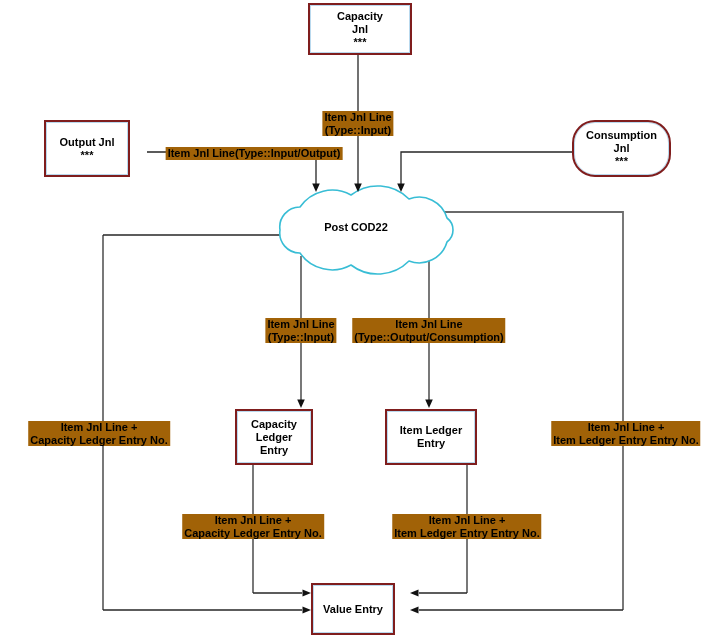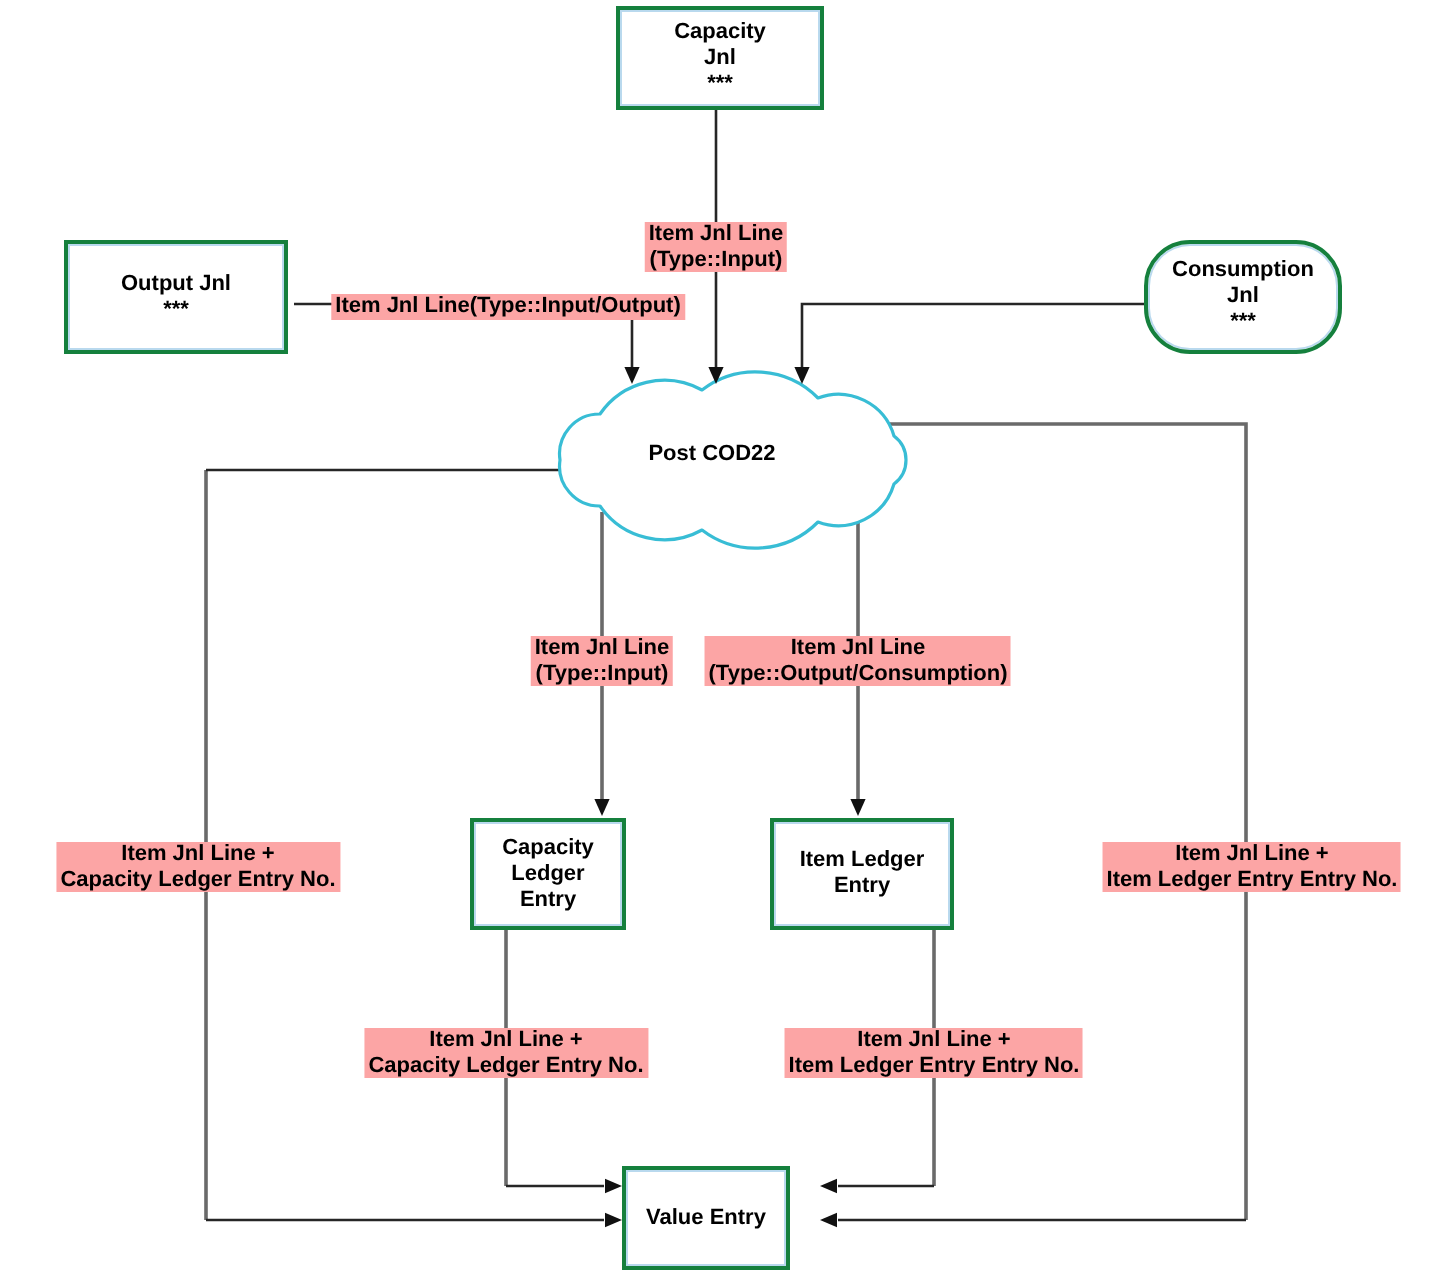--- a/index.html
+++ b/index.html
@@ -3,41 +3,41 @@
 <meta charset="utf-8">
 <style>
   html,body{margin:0;padding:0;background:#fff;}
   #canvas{
     position:relative;width:727px;height:641px;background:#ffffff;
     font-family:"Liberation Sans", sans-serif;color:#000;overflow:hidden;
   }
   #wires{position:absolute;left:0;top:0;width:727px;height:641px;}
   .node{
     position:absolute;background:#ffffff;
-    border:2px solid #15803d;
+    border:2px solid #7f1d1d;
     box-shadow:inset 0 0 0 1px #b9d9ee;
     display:flex;flex-direction:column;align-items:center;justify-content:center;
     font-size:11px;font-weight:bold;line-height:13px;text-align:center;
     box-sizing:border-box;
   }
   .node span{display:block;}
   .edge-label{
     position:absolute;transform:translateX(-50%);
-    background:#fca5a5;padding:0 2px;
+    background:#a16207;padding:0 2px;
     font-size:11px;font-weight:bold;line-height:12.5px;
     text-align:center;white-space:nowrap;
   }
   .edge-label span{display:block;}
   .cloud-label{
     position:absolute;transform:translateX(-50%);
     font-size:11px;font-weight:bold;white-space:nowrap;
   }
   
   #n-capacity-jnl        {left:308px;top:3px;  width:104px;height:52px;}
-  #n-output-jnl          {left:32px; top:120px;width:112px; height:57px;}
+  #n-output-jnl          {left:44px; top:120px;width:86px; height:57px;}
   #n-consumption-jnl     {left:572px;top:120px;width:99px; height:57px;border-radius:23px;}
   #n-capacity-ledger     {left:235px;top:409px;width:78px;height:56px;}
   #n-item-ledger         {left:385px;top:409px;width:92px; height:56px;}
   #n-value-entry         {left:311px;top:583px;width:84px; height:52px;}
   
   #l-capacity-to-cloud        {left:358px;top:111px;}
   #l-output-to-cloud          {left:254px;top:147px;}
   #l-consumption-to-cloud     {left:468px;top:147px;}
   #l-cloud-to-capacity-ledger {left:301px;top:318px;}
   #l-cloud-to-item-ledger     {left:429px;top:318px;}

